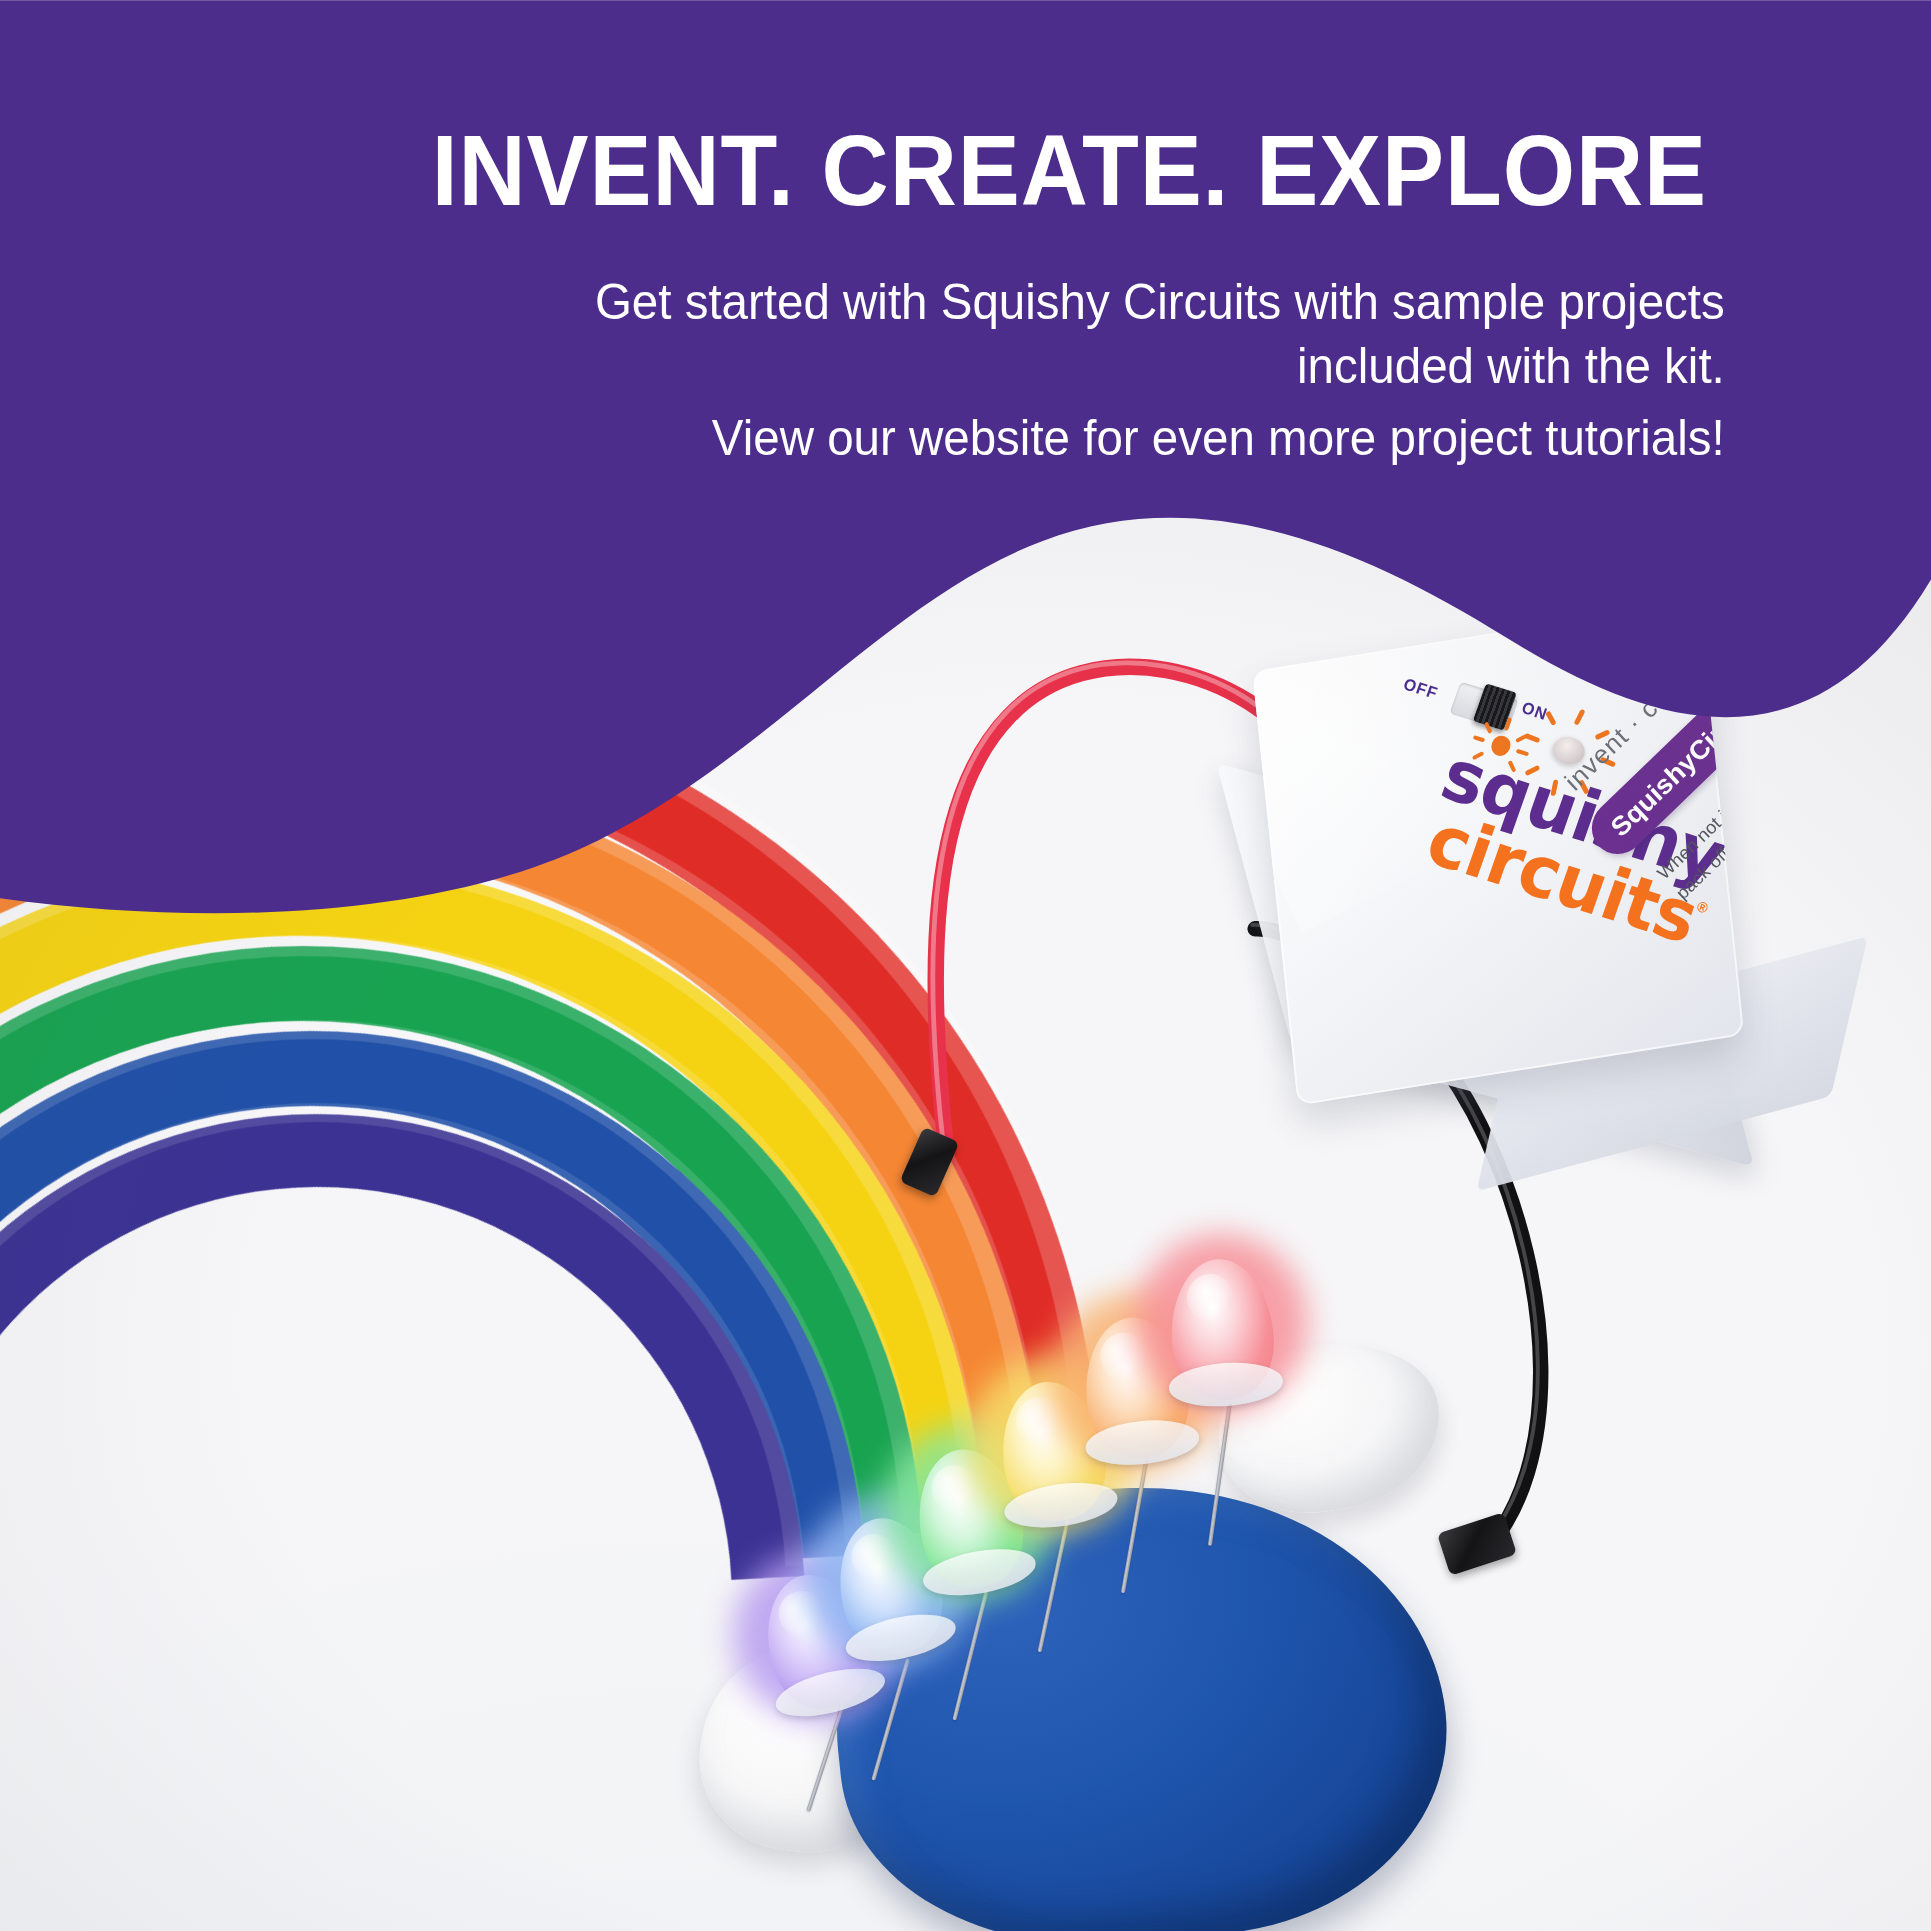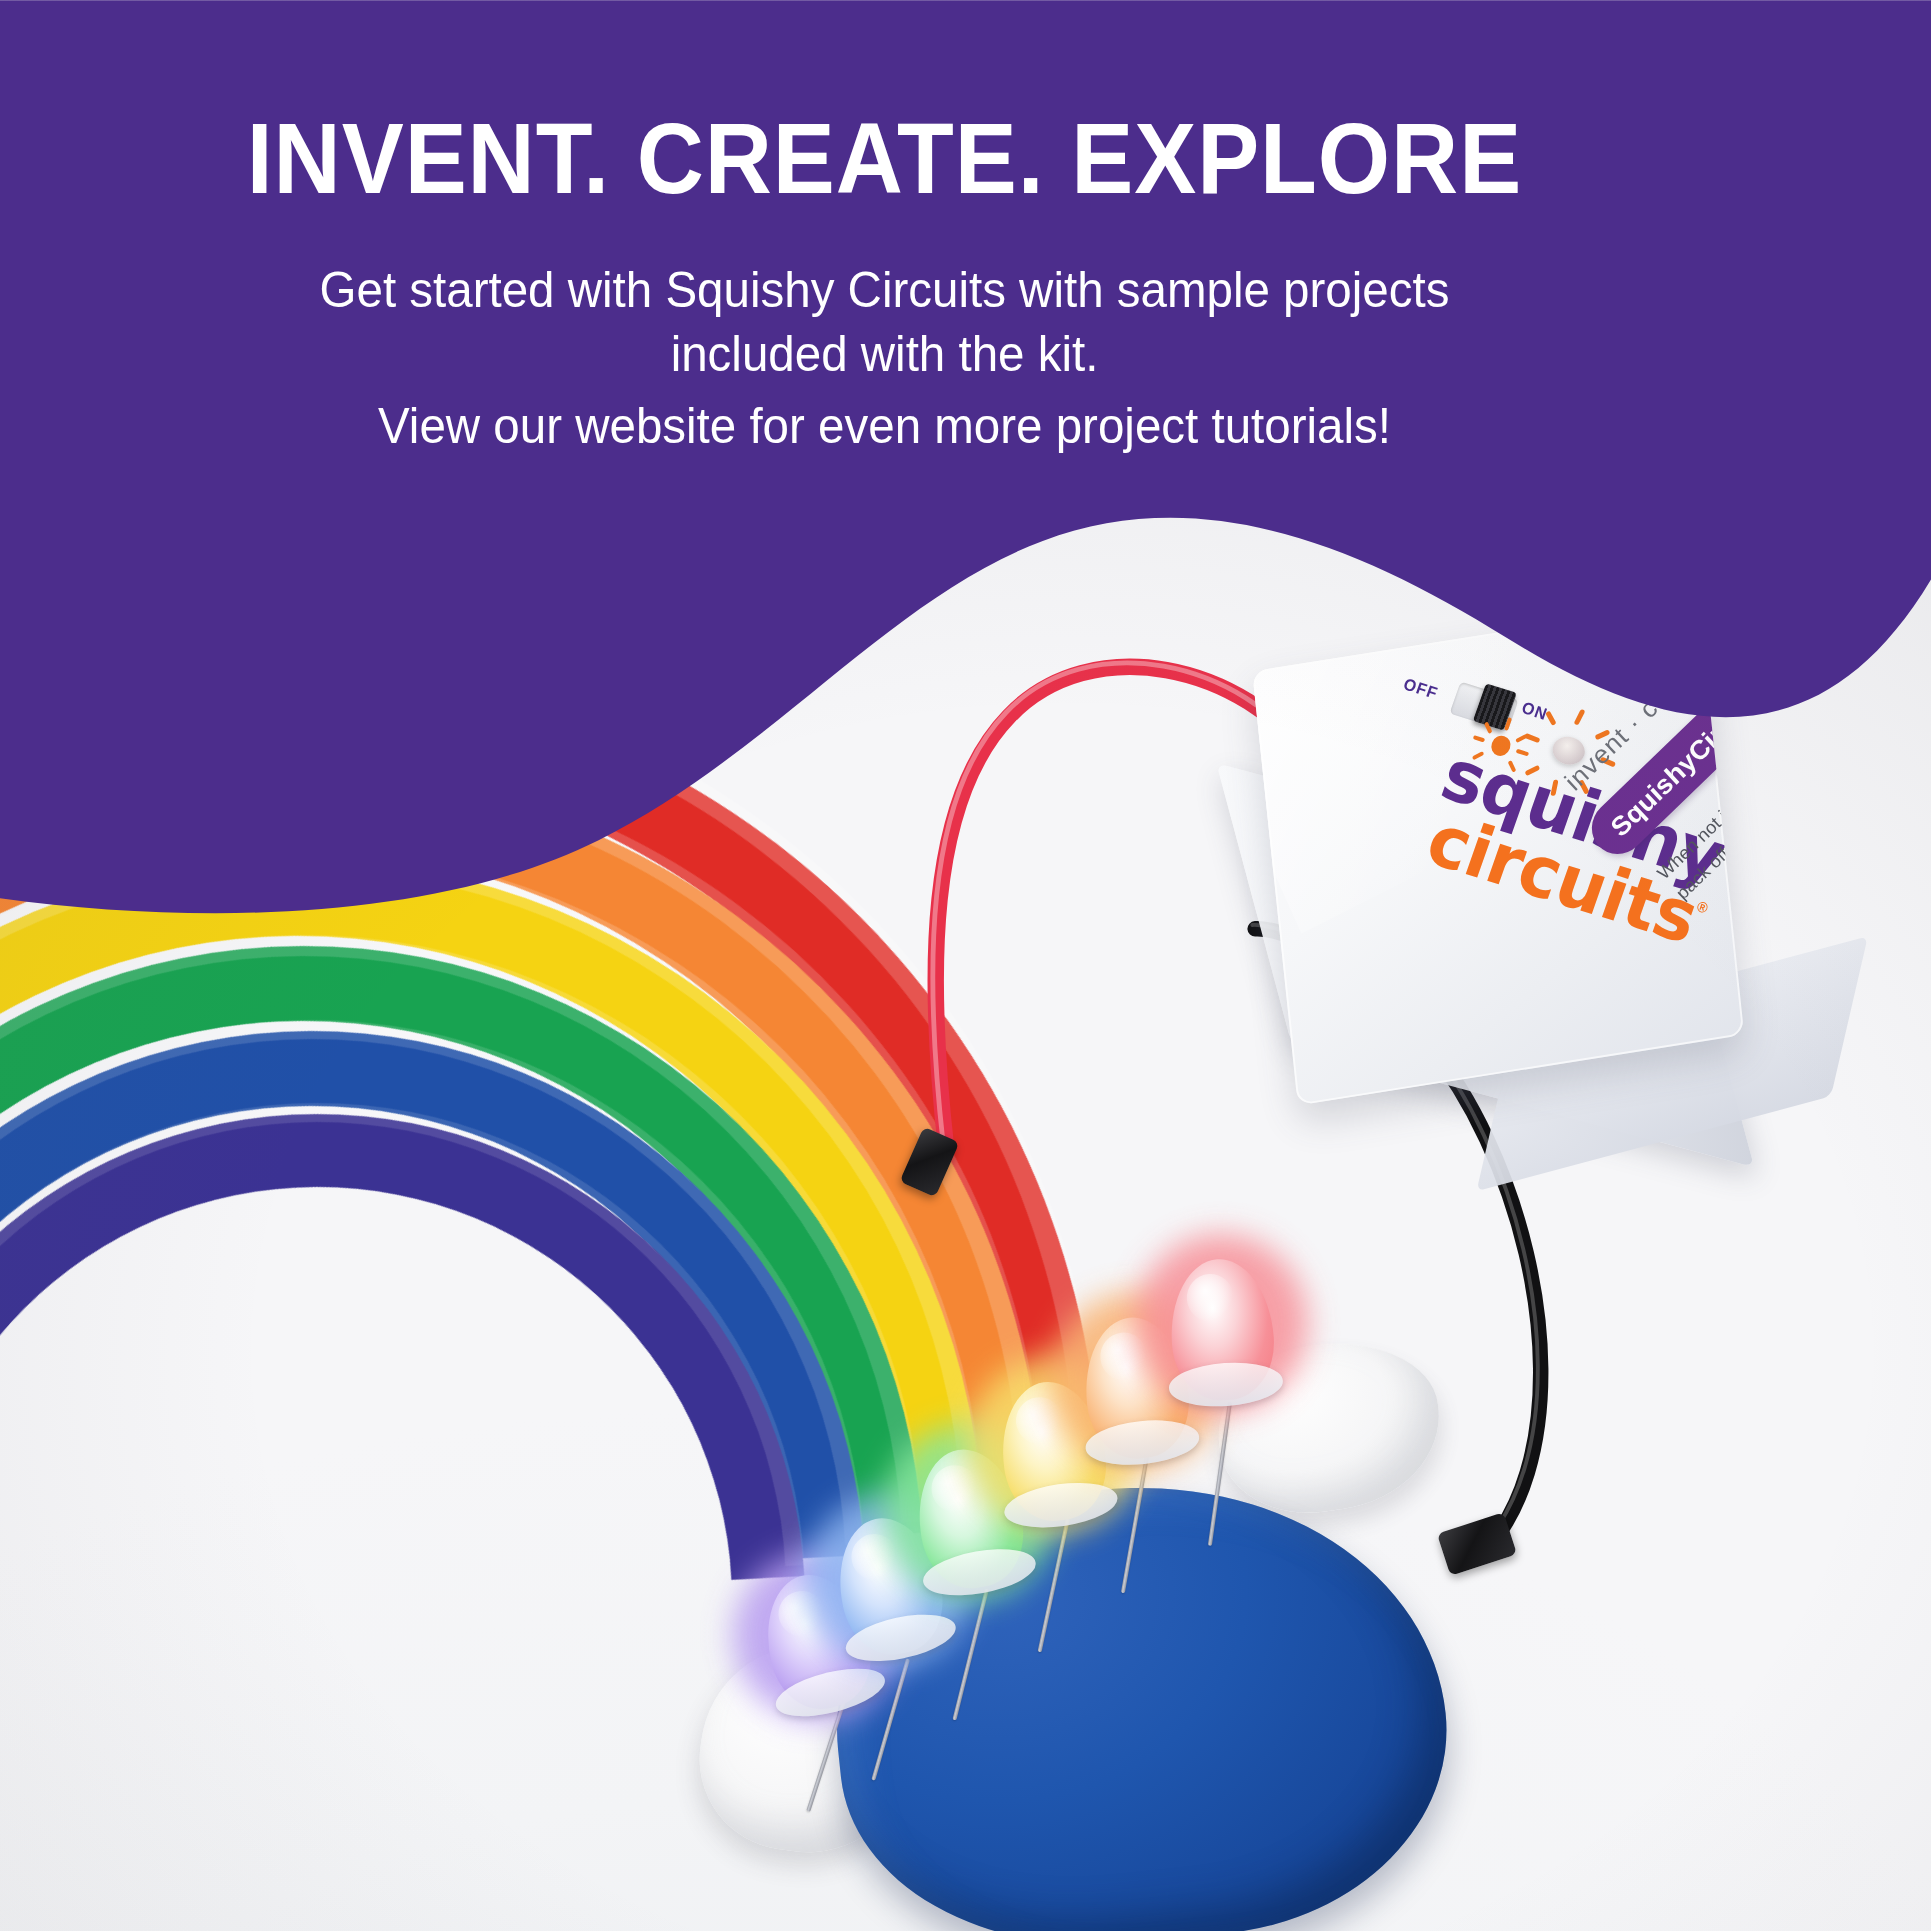--- a/index.html
+++ b/index.html
@@ -191,21 +191,21 @@
   }
   .warn{
     position:absolute;left:373px;top:182px;
     transform:rotate(-62deg);transform-origin:0 0;
     font-size:18.3px;color:#53565e;line-height:1.55;white-space:nowrap;
     font-family:"Liberation Sans", sans-serif;
   }
 
   
   .hero{position:absolute;left:0;top:0;width:1931px;height:966px;pointer-events:none;}
-  .hero-text{position:absolute;left:0;top:4px;width:1769px;text-align:center;}
+  .hero-text{position:absolute;left:0;top:16px;width:1769px;text-align:right;}
   .headline{
     margin:0;padding-top:104px;
     font-family:"Liberation Sans Narrow","Liberation Sans", sans-serif;
     font-weight:700;
     font-size:100px;
     letter-spacing:1px;
     color:#ffffff;
     transform:scaleX(.93);
     line-height:1;
   }

